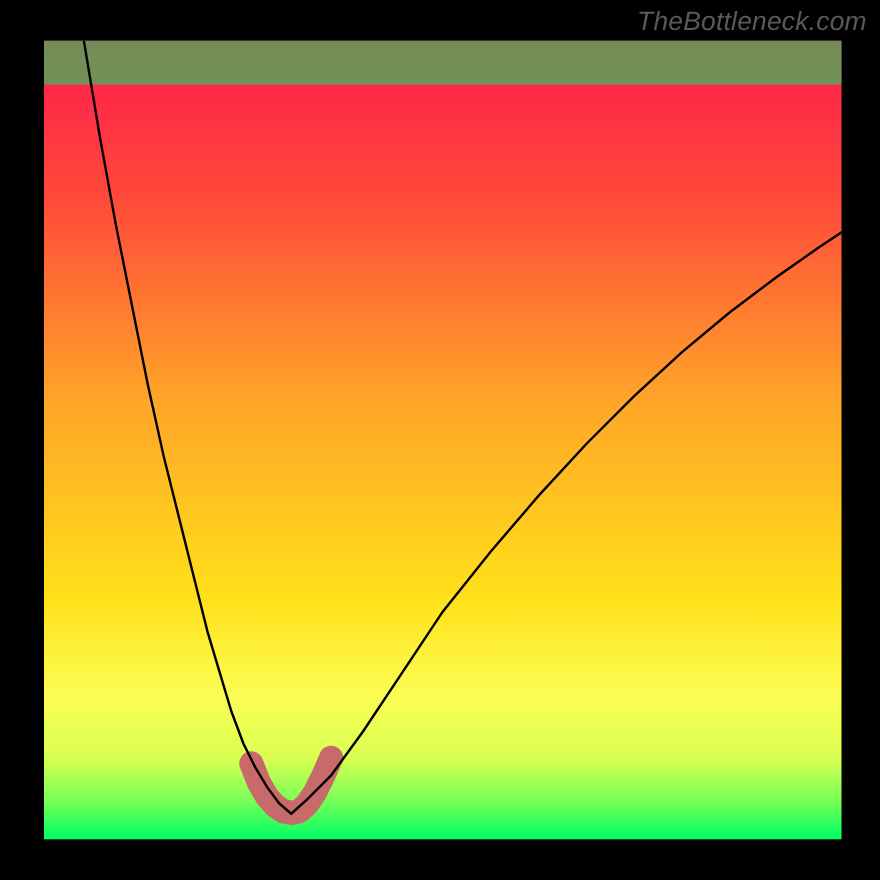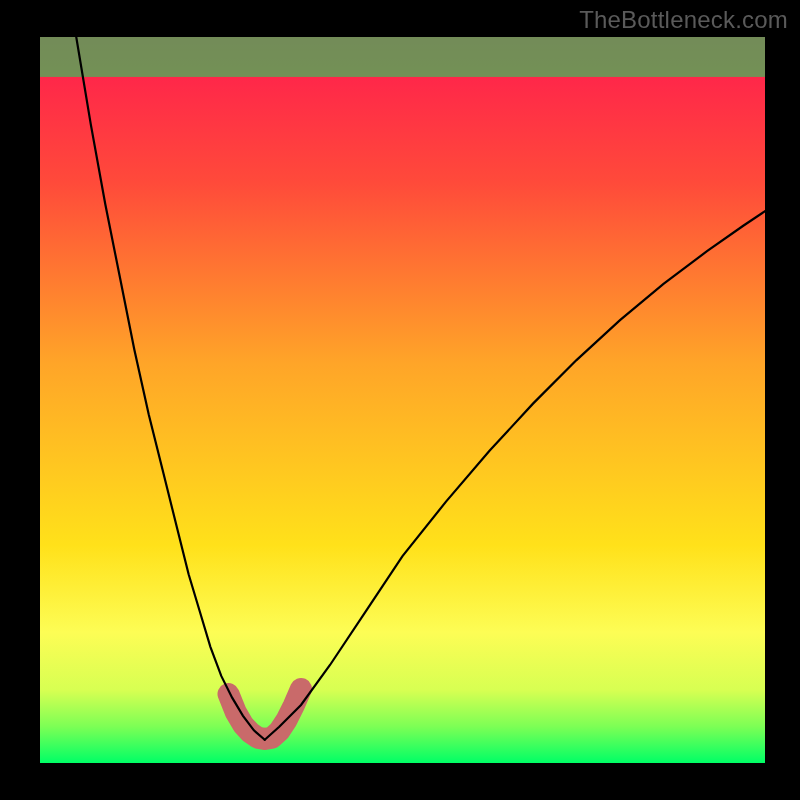--- a/index.html
+++ b/index.html
@@ -8,20 +8,21 @@
     width: 800px;
     height: 800px;
     background: #000000;
     font-family: Arial, Helvetica, sans-serif;
     overflow: hidden;
   }
   .canvas-wrap {
     position: relative;
     width: 800px;
     height: 800px;
+    font-style: italic;
   }
   svg {
     display: block;
   }
   .watermark {
     position: absolute;
     top: 6px;
     right: 12px;
     color: #5a5a5a;
     font-size: 24px;

